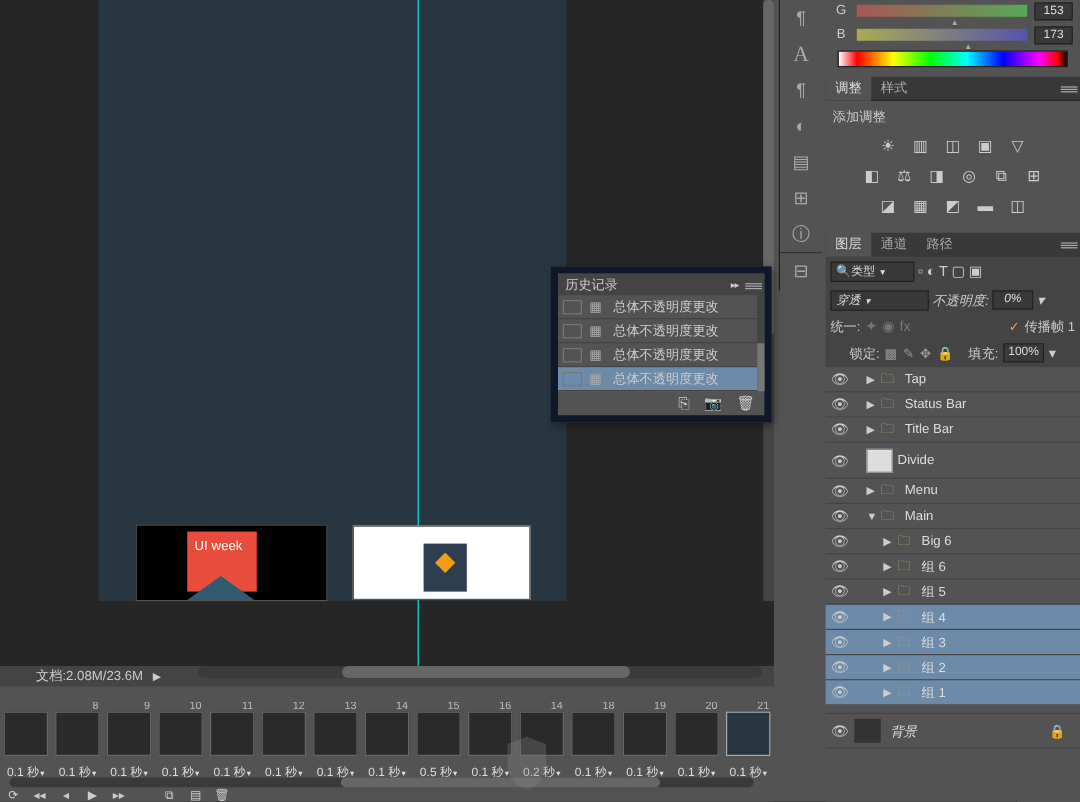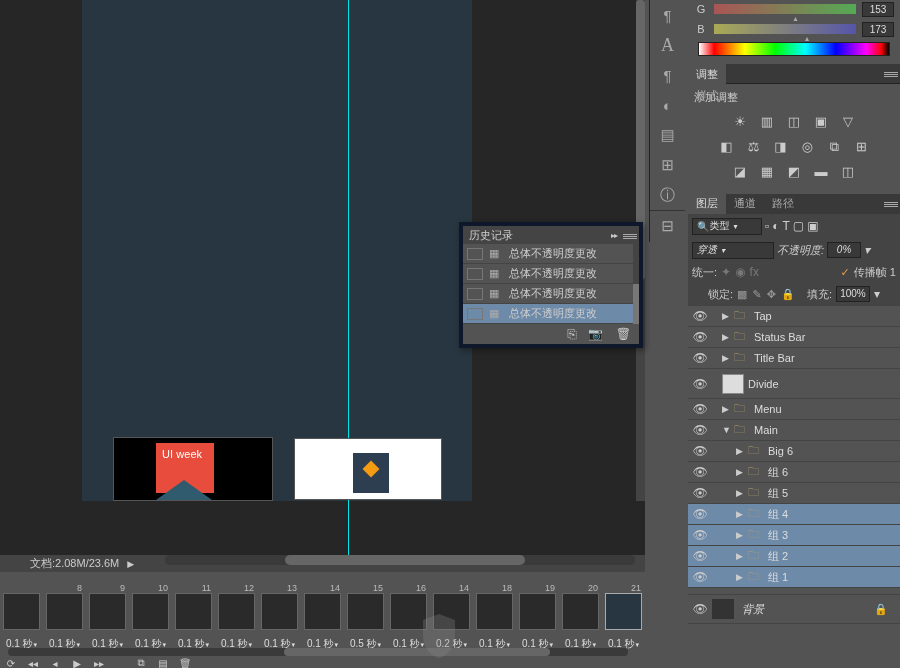--- a/index.html
+++ b/index.html
@@ -46,21 +46,21 @@
 .color-label { width:14px; text-align:center; color:#ccc; }
 .color-slider { flex:1; height:10px; margin:0 6px; position:relative; }
 .color-slider.g { background:linear-gradient(to right,#a55,#5a5); }
 .color-slider.b { background:linear-gradient(to right,#aa5,#55a); }
 .color-slider-thumb { position:absolute; top:10px; width:7px; height:6px; font-size:8px; color:#aaa; }
 .color-val { width:32px; height:15px; background:#393939; border:1px solid #222; color:#ddd; text-align:center; font-size:10px; line-height:13px; }
 .hue-strip { height:14px; margin:4px 4px 0; background:linear-gradient(to right,#fff 0%,#ff0000 8%,#ffff00 24%,#00ff00 40%,#00ffff 56%,#0000ff 72%,#ff00ff 88%,#ff0000 96%,#000 100%); border:1px solid #222; }
 .panel-menu { position:absolute; right:2px; width:14px; height:10px; display:flex; flex-direction:column; gap:1px; cursor:pointer; justify-content:center; }
 .panel-menu span { height:1px; background:#aaa; }
 
-.tab-strip { height:20px; display:flex; align-items:flex-start; background:#393939; border-bottom:1px solid #222; position:relative;flex-direction:column; }
+.tab-strip { height:20px; display:flex; align-items:center; background:#393939; border-bottom:1px solid #222; position:relative; }
 .tab { padding:3px 8px; font-size:11px; color:#aaa; cursor:pointer; }
 .tab.active { background:#535353; color:#ddd; }
 
 .adjust-panel { padding:6px; }
 .adjust-title { font-size:11px; margin-bottom:8px; }
 .adjust-row { display:flex; justify-content:center; gap:8px; margin-bottom:8px; }
 .adj-icon { width:19px; height:17px; display:flex; align-items:center; justify-content:center; color:#ccc; font-size:13px; cursor:pointer; }
 
 .layers-tab-strip { height:20px; display:flex; align-items:flex-end; background:#393939; position:relative; }
 .layers-bar { height:24px; display:flex; align-items:center; padding:0 4px; gap:3px; background:#444; }
@@ -80,21 +80,21 @@
 .layer-row.bg { height:30px; margin-top:6px; border-top:1px solid #444; }
 .vis { width:16px; text-align:center; font-size:12px; color:#ccc; cursor:pointer; }
 .indent1 { width:14px; }
 .indent2 { width:28px; }
 .expand { width:12px; font-size:9px; color:#ccc; cursor:pointer; }
 .folder-icon { width:16px; font-size:11px; color:#b8a070; }
 .layer-name { font-size:11px; color:#ddd; margin-left:4px; }
 .bg-thumb { width:22px; height:20px; background:#333; margin:0 4px; }
 .bg-lock { margin-left:auto; margin-right:8px; color:#aaa; }
 
-.history-panel { position:absolute; left:459px; top:222px; width:184px; background:#535353; border:4px solid #0f172a; box-shadow:2px 2px 6px rgba(0,0,0,0.4); z-index:50; }
+.history-panel { position:absolute; left:459px; top:222px; width:184px; background:#535353; border:6px solid #0f172a; box-shadow:2px 2px 6px rgba(0,0,0,0.4); z-index:50; }
 .history-header { height:18px; background:#444; display:flex; align-items:center; padding:0 6px; font-size:11px; position:relative; }
 .history-collapse { position:absolute; right:22px; font-size:8px; letter-spacing:-1px; cursor:pointer; }
 .hist-row { height:20px; display:flex; align-items:center; padding:0 4px; border-bottom:1px solid #444; }
 .hist-row.sel { background:#6d8aa8; }
 .hist-check { width:16px; height:12px; border:1px solid #777; margin-right:6px; }
 .hist-icon { width:16px; font-size:11px; color:#aaa; margin-right:4px; }
 .hist-label { font-size:11px; }
 .hist-footer { height:20px; display:flex; justify-content:flex-end; align-items:center; gap:12px; padding-right:8px; font-size:12px; color:#aaa; }
 .hist-scroll { position:absolute; right:0; top:18px; width:6px; height:80px; background:#444; }
 .hist-scroll-thumb { width:6px; height:40px; background:#777; position:absolute; bottom:0; }

